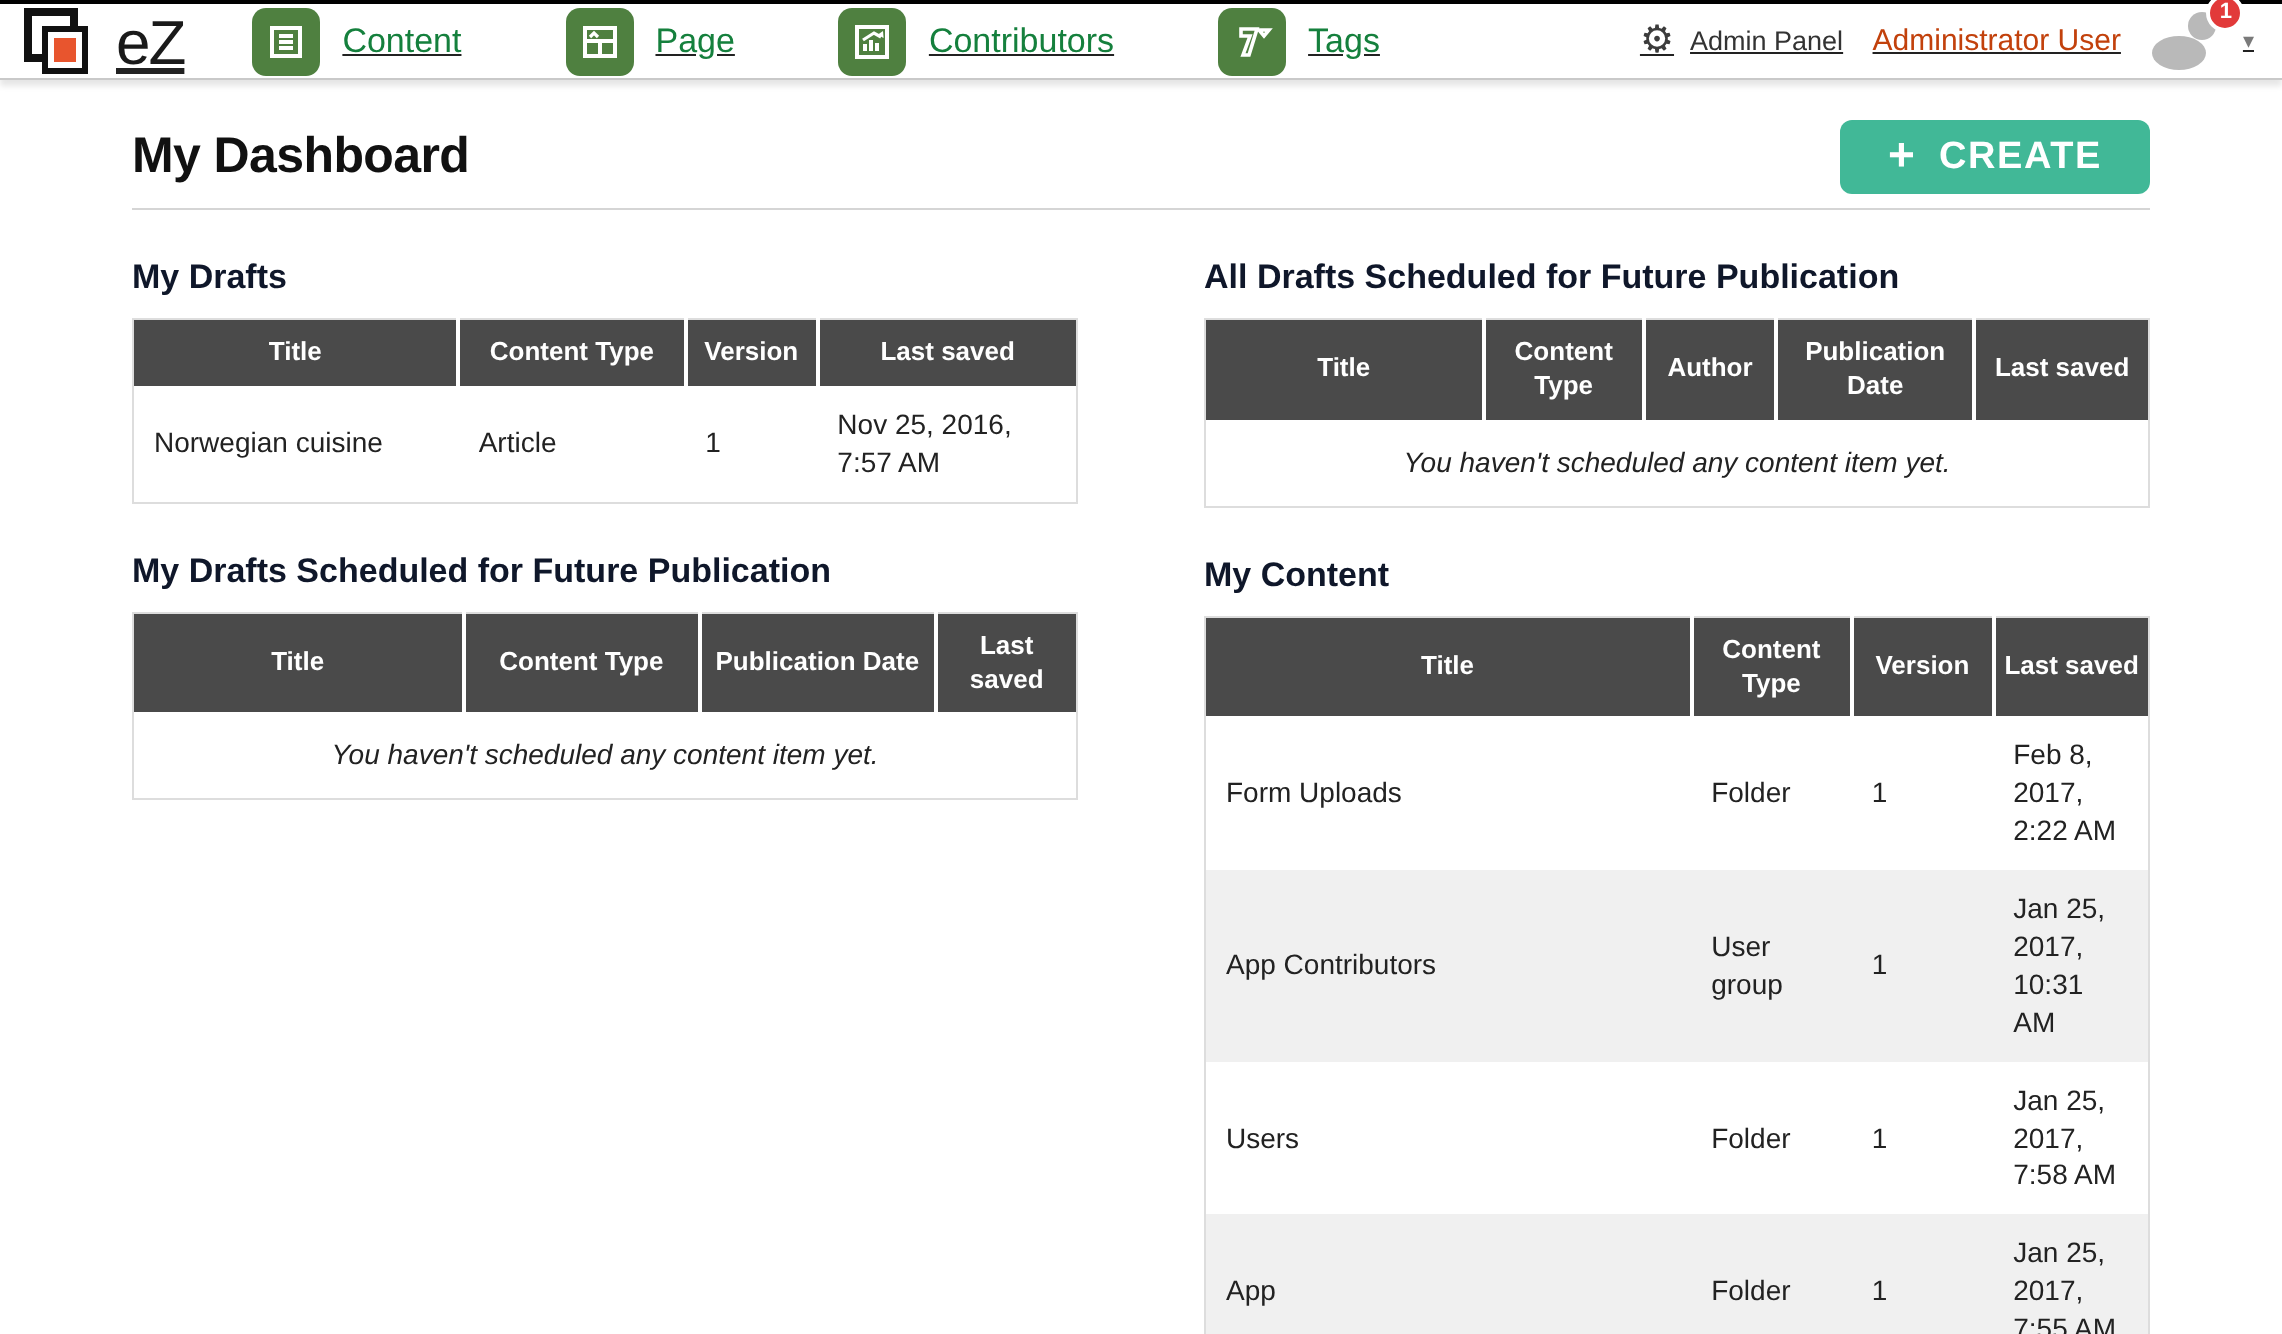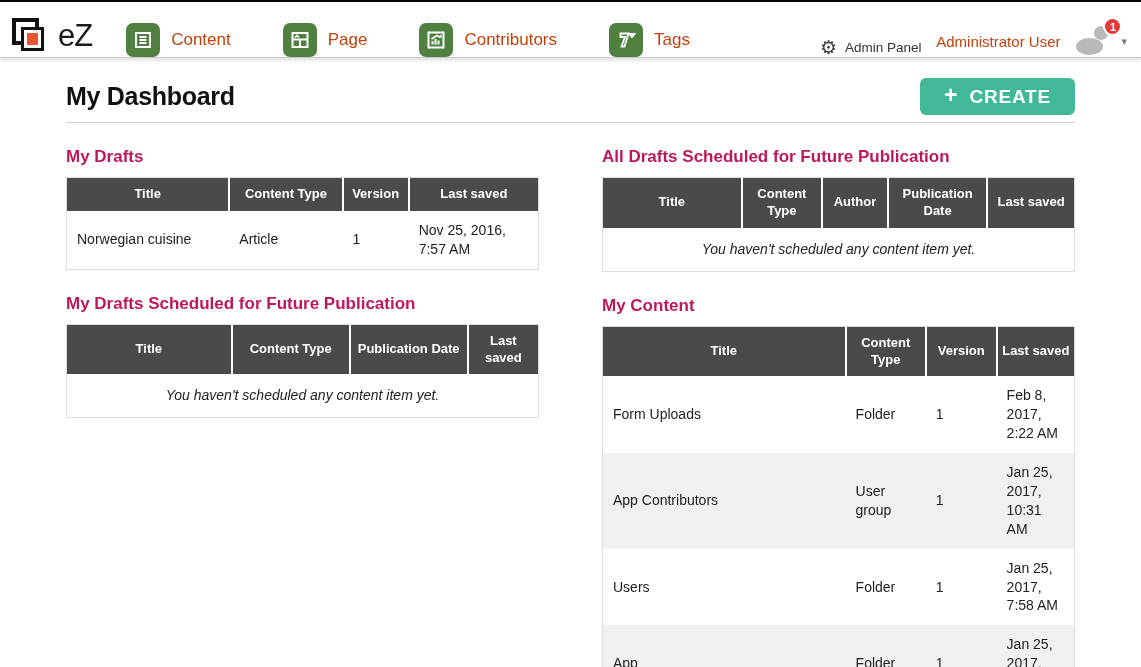--- a/index.html
+++ b/index.html
@@ -11,46 +11,46 @@
     --row-alt-bg:#f0f0f0;
   }
   *{box-sizing:border-box;}
   html,body{margin:0;padding:0;}
   body{
     width:1141px;height:667px;overflow:hidden;background:#fff;
     font-family:"Liberation Sans","DejaVu Sans",sans-serif;color:#222;
   }
   
   .topbar{
-    height:58px;background:#fff;display:flex;align-items:flex-end;
+    height:40px;background:#fff;display:flex;align-items:center;
     border-top:2px solid #000;
     border-bottom:1px solid #c9c9c9;
     box-shadow:0 3px 3px rgba(0,0,0,0.10);
-    position:relative;z-index:5;padding:0 14px 0 10px;
+    position:relative;z-index:5;padding:0 14px 0 10px;text-decoration:underline;
   }
   .logo{display:flex;align-items:center;cursor:pointer;margin-top:2px;}
   .logo-mark{position:relative;width:42px;height:42px;flex:0 0 auto;}
   .logo-mark .sq-black{
     position:absolute;left:2px;top:3px;width:27px;height:27px;
     border:4px solid #111;background:#fff;
   }
   .logo-mark .sq-orange{
     position:absolute;left:14px;top:15px;width:17px;height:18px;
     background:var(--logo-orange);border:3px solid #fff;
     outline:3px solid #111;outline-offset:0;
   }
   .logo-text{font-size:31px;color:#1a1a1a;margin-left:6px;letter-spacing:-1px;}
   .nav{display:flex;align-items:center;margin-left:34px;}
   .nav-item{display:flex;align-items:center;margin-right:52px;cursor:pointer;}
   .nav-icon{
     width:34px;height:34px;border-radius:7px;background:var(--nav-green);
     display:flex;align-items:center;justify-content:center;flex:0 0 auto;
   }
   .nav-icon svg{width:24px;height:24px;}
-  .nav-label{font-size:17px;color:#c2410c;margin-left:11px;}
+  .nav-label{font-size:17px;color:#15803d;margin-left:11px;}
   .admin-panel{display:flex;align-items:center;margin-left:78px;cursor:pointer;}
   .gear{font-size:19px;color:#3c3c3c;line-height:1;}
   .admin-label{font-size:13.5px;color:#333;margin-left:8px;}
   .user-area{margin-left:auto;display:flex;align-items:center;cursor:pointer;}
   .user-name{font-size:15px;color:#c2410c;margin-right:14px;}
   .avatar{position:relative;width:40px;height:32px;}
   .avatar .head{
     position:absolute;right:6px;top:1px;width:14px;height:14px;border-radius:50%;
     background:#b9b9b9;
   }
@@ -74,21 +74,21 @@
   .create-btn{
     background:var(--accent-teal);color:#fff;border:none;border-radius:6px;
     height:37px;padding:0 24px;display:flex;align-items:center;cursor:pointer;
   }
   .create-plus{font-size:23px;font-weight:bold;line-height:1;margin-right:12px;margin-top:-2px;}
   .create-label{font-size:19px;font-weight:bold;letter-spacing:0.8px;}
   .grid{
     display:grid;grid-template-columns:473px 473px;column-gap:63px;
     align-items:start;
   }
-  .section-title{font-size:17px;font-weight:bold;color:#be185d;margin:24px 0 10px 0;}
+  .section-title{font-size:17px;font-weight:bold;color:#0f172a;margin:24px 0 10px 0;}
   table{width:100%;border-collapse:collapse;border:1px solid #ddd;table-layout:fixed;}
   thead th{
     background:var(--table-header-bg);color:#fff;font-size:13px;font-weight:bold;
     text-align:center;padding:8px 4px;line-height:1.3;
   }
   thead th + th{border-left:2px solid #fff;}
   tbody td{
     font-size:14px;color:#222;padding:10px 10px;vertical-align:middle;line-height:1.35;
     word-wrap:break-word;
   }

